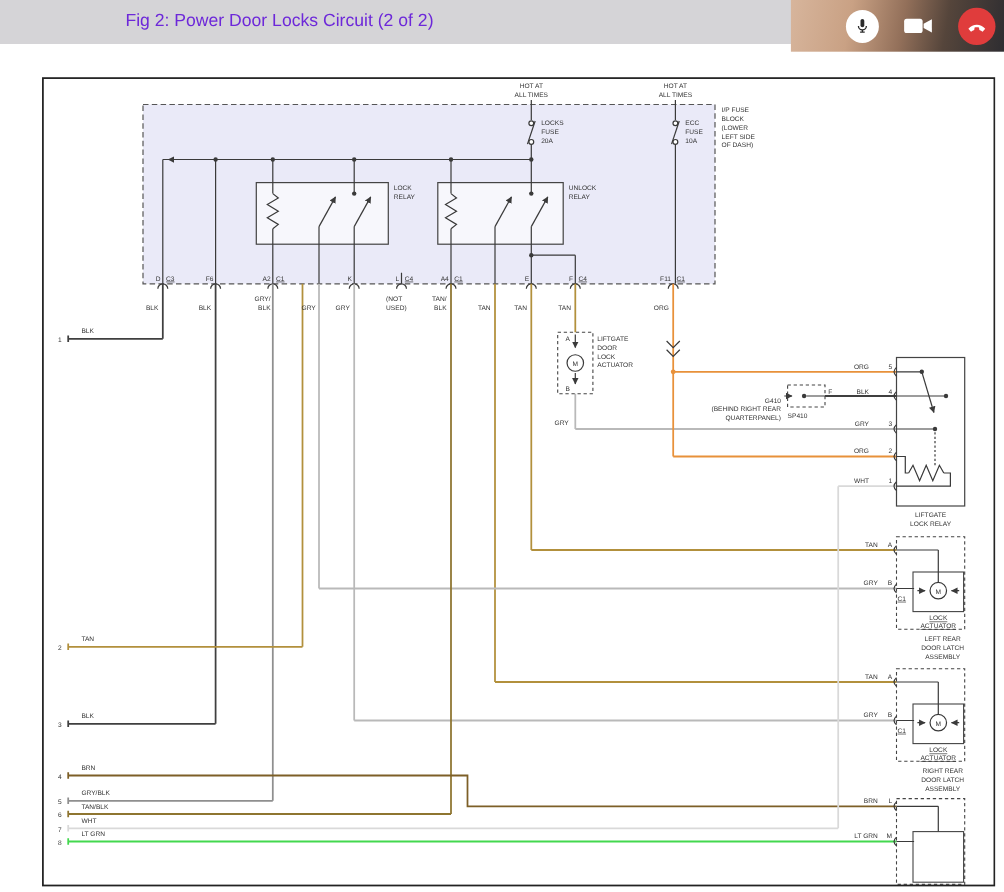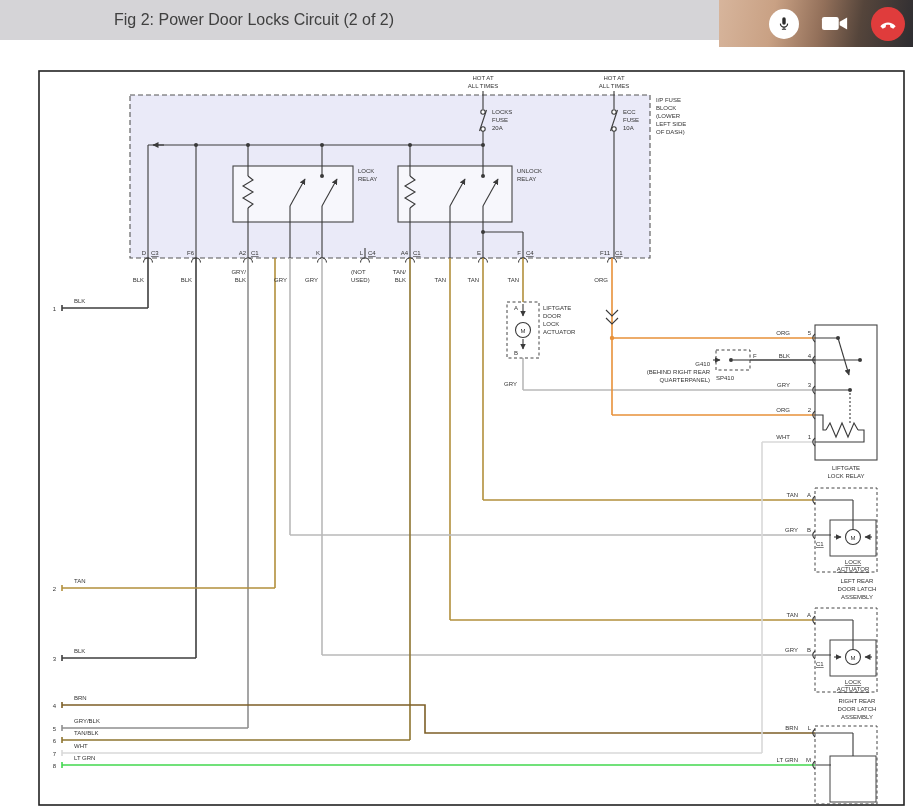--- a/index.html
+++ b/index.html
@@ -1,18 +1,18 @@
 <!DOCTYPE html>
 <html><head>
 <meta charset="utf-8">
 <style>
   html,body{margin:0;padding:0;background:#fff;}
   body{width:913px;height:811px;overflow:hidden;position:relative;font-family:"Liberation Sans",sans-serif;}
   .topbar{position:absolute;left:0;top:0;width:913px;height:40px;background:#d5d4d7;}
-  .topbar .title{position:absolute;left:114px;top:0;line-height:40px;font-size:16px;color:#404040;white-space:nowrap;}
+  .topbar .title{position:absolute;left:114px;top:0;line-height:40px;font-size:16px;color:#6d28d9;white-space:nowrap;}
   .callbar{position:absolute;left:719px;top:0;width:194px;height:47px;
     background:linear-gradient(100deg,#d7b59c 0%,#c9a184 28%,#93705a 52%,#55453b 72%,#2e2d31 100%);
     display:flex;align-items:center;justify-content:flex-end;gap:21px;padding-right:8px;box-sizing:border-box;}
   .cbtn{width:30px;height:30px;border-radius:50%;display:flex;align-items:center;justify-content:center;flex:0 0 auto;cursor:pointer;}
   .cbtn.mic{background:#ffffff;}
   .cbtn.end{width:34px;height:34px;background:#e03c3c;}
   .diagram{position:absolute;left:38px;top:70px;}
   .diagram text{font-family:"Liberation Sans",sans-serif;font-size:6.5px;fill:#333;}
   .diagram text.sm{font-size:6px;}
   .mid{text-anchor:middle;} .end{text-anchor:end;}

